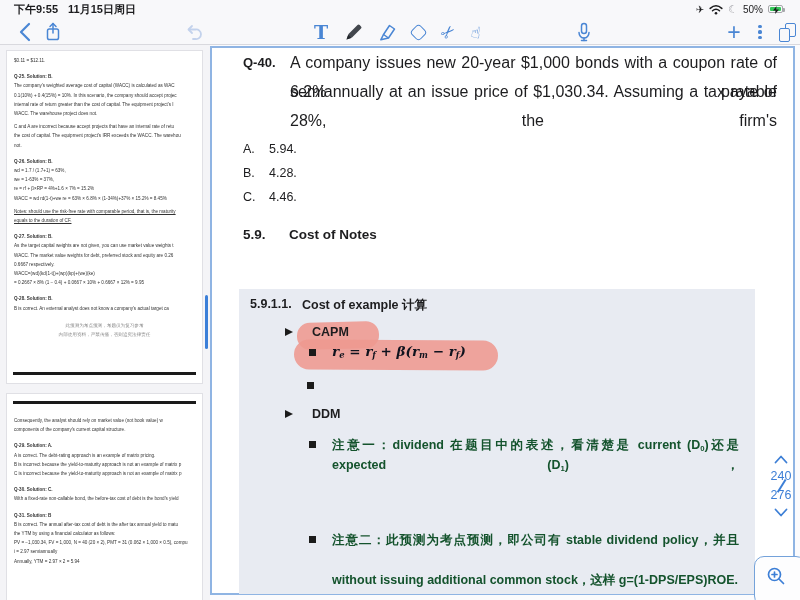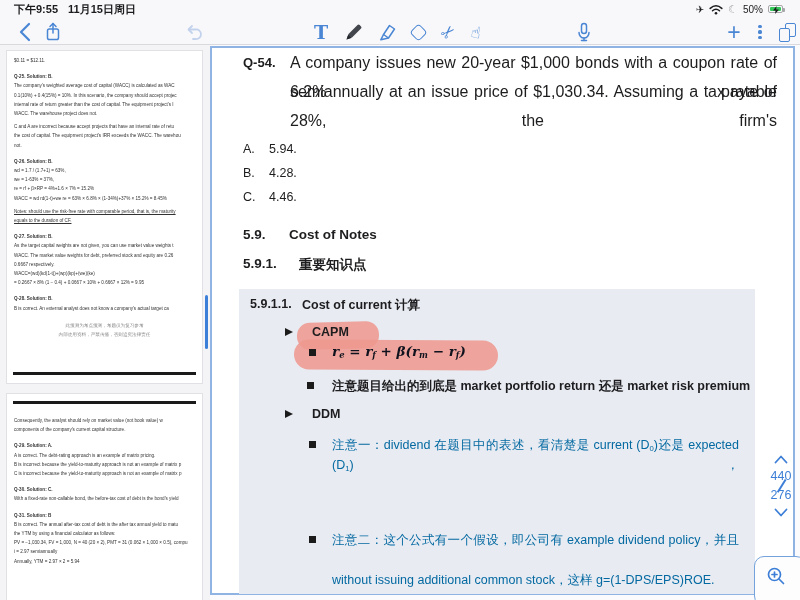--- a/index.html
+++ b/index.html
@@ -81,21 +81,21 @@
   .blob-capm { left:58px; top:33px; width:82px; height:27px; border-radius:13px; transform:rotate(-1.5deg); }
   .blob-formula { left:55px; top:51px; width:204px; height:30px; border-radius:15px; transform:rotate(.4deg); }
   .arrow-bullet { position:absolute; width:0; height:0; border-left:8px solid #1b1b1b;
     border-top:4.5px solid transparent; border-bottom:4.5px solid transparent; }
   .sq-bullet { position:absolute; width:7px; height:7px; background:#1b1b1b; }
   .kb-row { position:absolute; line-height:16px; }
   .kb-bold { font-weight:bold; }
   .formula { font-family:"DejaVu Serif",serif; font-style:italic; font-weight:bold;
     font-size:13.5px; color:#10131e; position:relative; }
   sub { font-size:0.62em; vertical-align:-0.28em; }
-  .kb-cn { font-weight:400; color:#0369a1; }
+  .kb-cn { font-weight:700; color:#14532d; }
   .n1lines { position:absolute; left:93px; right:16px; top:148px; }
   .n1line { height:31.5px; line-height:16px; white-space:nowrap; }
   .n2lines { position:absolute; left:93px; right:16px; top:243px; }
   .n2line { height:40px; line-height:16px; white-space:nowrap; }
   .n1line.just,.n2line.just { white-space:normal; }
 
   
   .pager { position:absolute; left:766px; top:455px; width:30px; display:flex;
     flex-direction:column; align-items:center; color:#3d7fd6; font-size:12.5px; }
   .pager svg { cursor:pointer; }
@@ -249,21 +249,21 @@
         <div class="tl tn">B is correct. The annual after-tax cost of debt is the after tax annual yield to matu</div>
         <div class="tl tn">the YTM by using a financial calculator as follows:</div>
         <div class="tl tn">PV = −1,030.34, FV = 1,000, N = 40 (20 × 2), PMT = 31 (0.062 × 1,000 × 0.5), compu</div>
         <div class="tl tn">i = 2.97 semiannually</div>
         <div class="tl tn">Annually, YTM = 2.97 × 2 = 5.94</div>
       </div>
     <div class="sidebar-scroll"></div>
   </div>
 
   <div class="page">
-    <div class="q-label">Q-54.</div>
+    <div class="q-label">Q-40.</div>
     <div class="q-lines">
 
     <div class="q-line just">A company issues new 20-year $1,000 bonds with a coupon rate of 6.2% payable</div>
         <div class="q-line just">semiannually at an issue price of $1,030.34. Assuming a tax rate of 28%, the firm's</div>
       </div>
     <div class="opts">
 
         <div class="opt-row">
           <span class="opt-letter">A.</span>
           <span class="opt-value">5.94.</span>
@@ -277,67 +277,62 @@
         <div class="opt-row">
           <span class="opt-letter">C.</span>
           <span class="opt-value">4.46.</span>
         </div>
       </div>
 
     <div class="heading h59">
       <span class="h-num">5.9.</span>
       <span>Cost of Notes</span>
     </div>
-    <div class="heading h591">
-      <span class="h-num">5.9.1.</span>
-      <span>重要知识点</span>
-    </div>
 
     <div class="kbox">
       <div class="blob blob-capm"></div>
       <div class="blob blob-formula"></div>
 
       <div class="kb-title">
         <span class="h-num">5.9.1.1.</span>
-        <span>Cost of current  计算</span>
+        <span>Cost of example  计算</span>
       </div>
 
       <span class="arrow-bullet" style="left:46px;top:39px"></span>
       <div class="kb-row kb-bold" style="left:73px;top:35px">CAPM</div>
 
       <span class="sq-bullet" style="left:70px;top:60px"></span>
       <div class="kb-row formula" style="left:93px;top:54px">r<sub>e</sub> = r<sub>f</sub> + β(r<sub>m</sub> − r<sub>f</sub>)</div>
 
       <span class="sq-bullet" style="left:68px;top:93px"></span>
-      <div class="kb-row kb-bold" style="left:93px;top:89px">注意题目给出的到底是 market portfolio return 还是 market risk premium</div>
 
       <span class="arrow-bullet" style="left:46px;top:121px"></span>
       <div class="kb-row kb-bold" style="left:73px;top:117px">DDM</div>
 
       <span class="sq-bullet" style="left:70px;top:152px"></span>
       <div class="n1lines kb-cn">
 
       <div class="n1line just">注意一：dividend 在题目中的表述，看清楚是 current (D<sub>0</sub>)还是 expected (D<sub>1</sub>)，</div>
         </div>
 
       <span class="sq-bullet" style="left:70px;top:247px"></span>
       <div class="n2lines kb-cn">
 
-      <div class="n2line just">注意二：这个公式有一个假设，即公司有  example  dividend  policy，并且</div>
+      <div class="n2line just">注意二：此预测为考点预测，即公司有  stable  dividend  policy，并且</div>
           <div class="n2line tn">without issuing additional common stock，这样 g=(1-DPS/EPS)ROE.</div>
         </div>
     </div>
   </div>
 
   <div class="pager">
     <svg width="14" height="9" viewBox="0 0 14 9">
         <polyline points="1.5 7.5, 7 1.5, 12.5 7.5" fill="none" stroke="#3d7fd6" stroke-width="1.8" stroke-linecap="round" stroke-linejoin="round"></polyline>
       </svg>
     <div class="gap"></div>
-    <div class="pg-num">440</div>
+    <div class="pg-num">240</div>
     <div class="pg-slash"></div>
     <div class="pg-num">276</div>
     <div class="gap"></div>
     <svg width="14" height="9" viewBox="0 0 14 9">
         <polyline points="1.5 1.5, 7 7.5, 12.5 1.5" fill="none" stroke="#3d7fd6" stroke-width="1.8" stroke-linecap="round" stroke-linejoin="round"></polyline>
       </svg>
   </div>
 
   <div class="zoombtn">
     <svg width="21" height="21" viewBox="0 0 21 21" fill="none" stroke="#3d7fd6" stroke-width="1.7" stroke-linecap="round">

